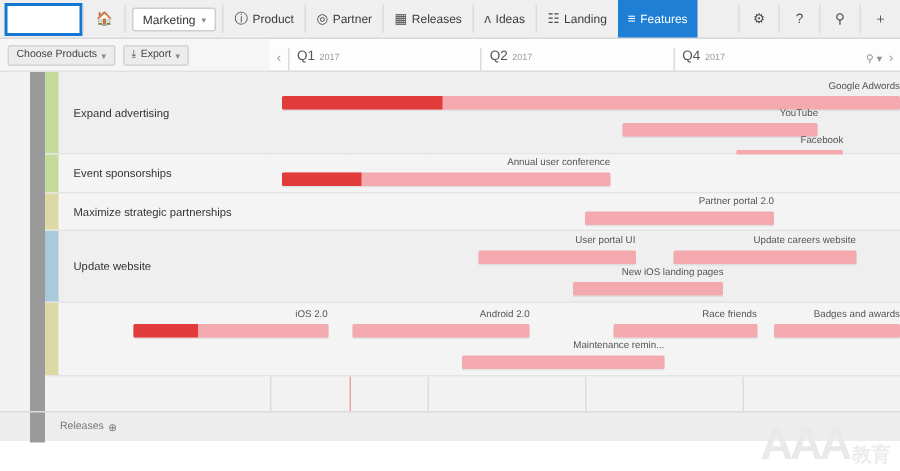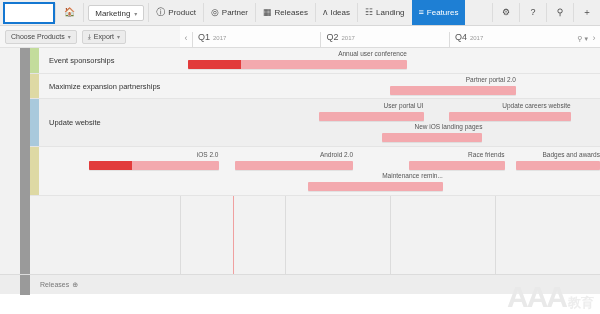--- a/index.html
+++ b/index.html
@@ -247,36 +247,52 @@
     <div class="grid-col" style="left:285px"></div>
     <div class="grid-col" style="left:390px"></div>
     <div class="grid-col" style="left:495px"></div>
     <div class="today-line" style="left:233px"></div>
 
     <div class="group-strip"></div>
     <div class="group-label">MARKETING</div>
 
     <div class="rows">
 
+      <div class="row alt" style="height:55px">
+        <div class="swatch" style="background:#c3dc9c"></div>
+        <div class="row-label">Expand advertising</div>
+        <div class="track">
+          <div class="bar" style="left:2%;width:98%;top:16px">
+            <div class="prog" style="width:26%"></div>
+          </div>
+          <div class="bar-label" style="right:0;top:6px">Google Adwords</div>
+
+          <div class="bar" style="left:56%;width:31%;top:34px"></div>
+          <div class="bar-label" style="right:13%;top:24px">YouTube</div>
+
+          <div class="bar" style="left:74%;width:17%;top:52px"></div>
+          <div class="bar-label" style="right:9%;top:42px">Facebook</div>
+        </div>
+      </div>
 
       <div class="row plain" style="height:26px">
         <div class="swatch" style="background:#c3dc9c"></div>
         <div class="row-label">Event sponsorships</div>
         <div class="track">
           <div class="bar" style="left:2%;width:52%;top:12px">
             <div class="prog" style="width:24%"></div>
           </div>
           <div class="bar-label" style="left:2%;width:52%;top:2px">Annual user conference</div>
         </div>
       </div>
 
 
       <div class="row plain" style="height:25px">
         <div class="swatch" style="background:#ded9a4"></div>
-        <div class="row-label">Maximize expansion partnerships</div>
+        <div class="row-label">Maximize strategic partnerships</div>
         <div class="track">
           <div class="bar" style="left:50%;width:30%;top:12px"></div>
           <div class="bar-label" style="left:50%;width:30%;top:2px">Partner portal 2.0</div>
         </div>
       </div>
 
       <div class="row alt" style="height:48px">
         <div class="swatch" style="background:#a9c9dc"></div>
         <div class="row-label">Update website</div>
         <div class="track">

